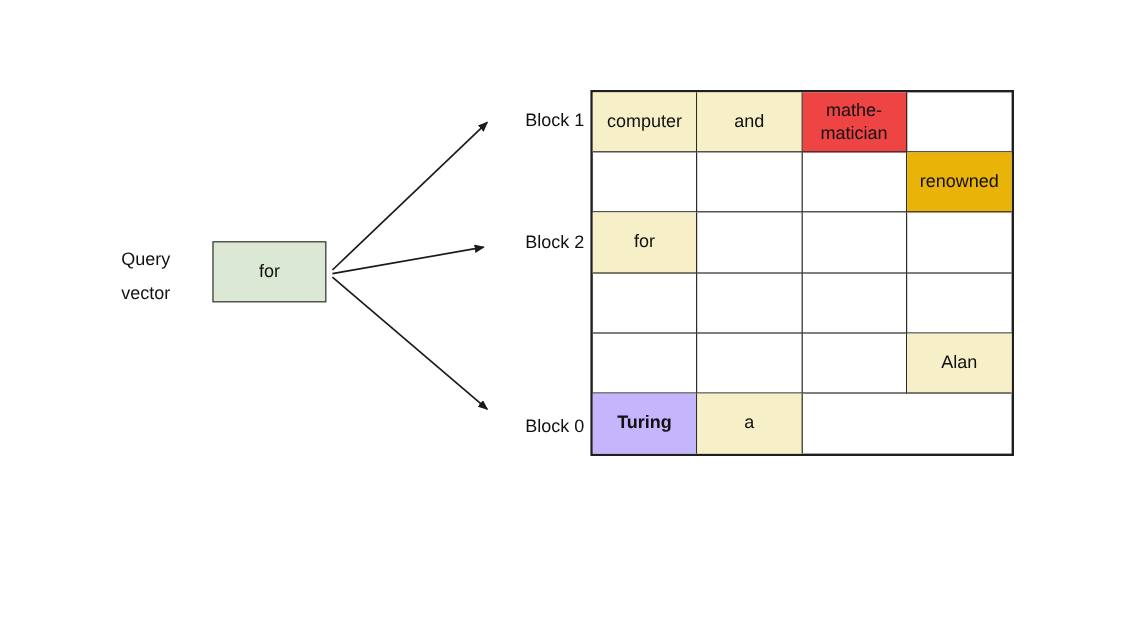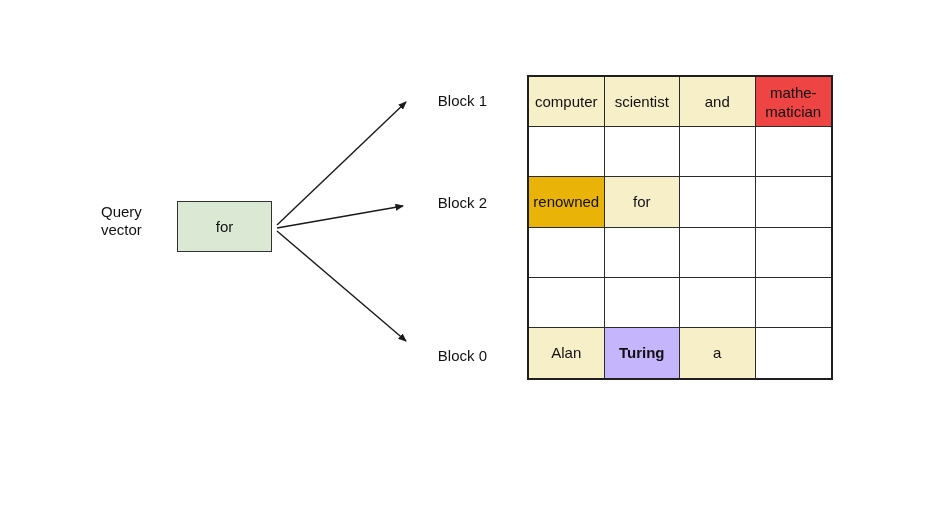--- a/index.html
+++ b/index.html
@@ -23,21 +23,21 @@
     text-align: center;
     font-size: 18px;
     color: #111111;
     white-space: nowrap;
   }
   .query-label {
     position: absolute;
     left: 101px;
     top: 203px;
     font-size: 15px;
-    line-height: 18px;
+    line-height: 28px;
     color: #111111;
     white-space: pre-line;
   }
   .query-box {
     position: absolute;
     left: 177px;
     top: 201px;
     width: 95px;
     height: 51px;
     border: 1.5px solid #333333;
@@ -57,29 +57,28 @@
     color: #111111;
     white-space: nowrap;
   }
   .block-label.b1 { top: 92px; }
   .block-label.b2 { top: 194px; }
   .block-label.b0 { top: 347px; }
   .kv-table {
     position: absolute;
     left: 492px;
     top: 75px;
-    width: 306px;
+    width: 353px;
     height: 305px;
     border: 2px solid #1f1f1f;
     box-sizing: border-box;
     display: grid;
     grid-template-columns: repeat(4, 1fr);
     grid-template-rows: repeat(6, 1fr);
     background: #ffffff;
-    margin-left: 35px;
   }
   .kv-cell {
     border-right: 1.5px solid #2b2b2b;
     border-bottom: 1.5px solid #2b2b2b;
     display: flex;
     align-items: center;
     justify-content: center;
     text-align: center;
     font-size: 15px;
     line-height: 19px;
@@ -121,21 +120,20 @@
     <line x1="277" y1="228" x2="403" y2="206" stroke="#1a1a1a" stroke-width="1.4" marker-end="url(#ah)"></line>
     <line x1="277" y1="231" x2="406" y2="341" stroke="#1a1a1a" stroke-width="1.4" marker-end="url(#ah)"></line>
   </svg>
 
   <div class="block-label b1">Block 1</div>
   <div class="block-label b2">Block 2</div>
   <div class="block-label b0">Block 0</div>
 
   <div class="kv-table">
     <div class="kv-cell" style="background: rgb(247, 239, 199);">computer</div>
-    <div class="kv-cell" style="background: rgb(247, 239, 199);">scientist</div>
     <div class="kv-cell" style="background: rgb(247, 239, 199);">and</div>
     <div class="kv-cell" style="background: #ef4444;">mathe-
 matician</div>
     <div class="kv-cell"></div>
     <div class="kv-cell"></div>
     <div class="kv-cell"></div>
     <div class="kv-cell"></div>
     <div class="kv-cell" style="background: #eab308;">renowned</div>
     <div class="kv-cell" style="background: rgb(247, 239, 199);">for</div>
     <div class="kv-cell"></div>

